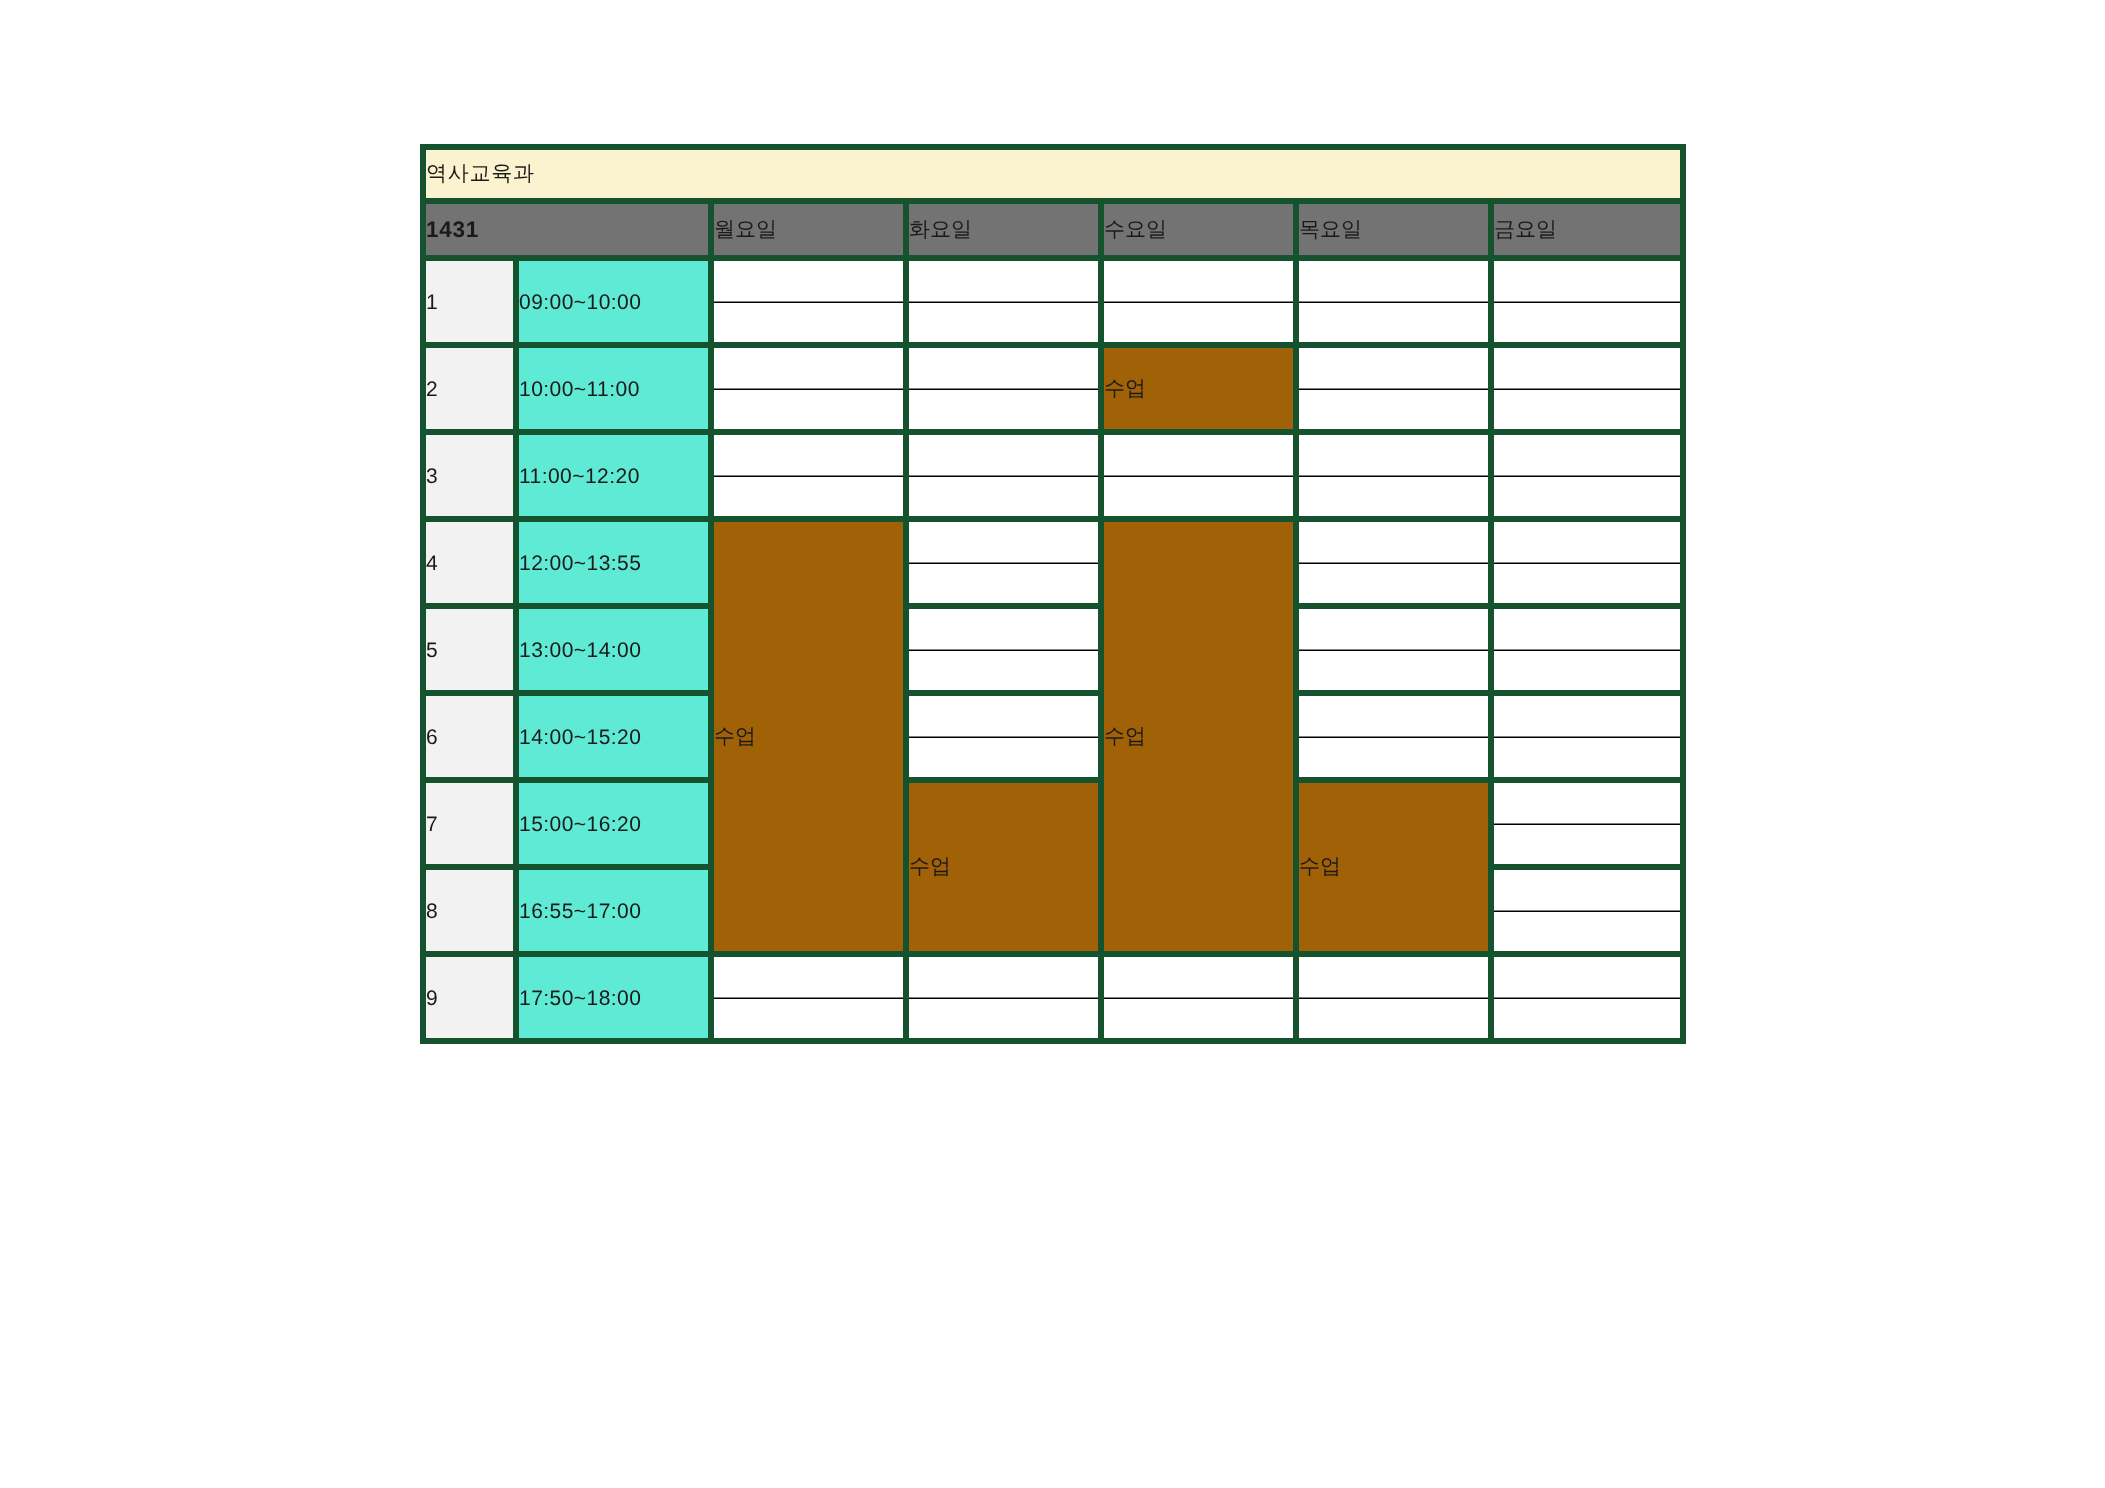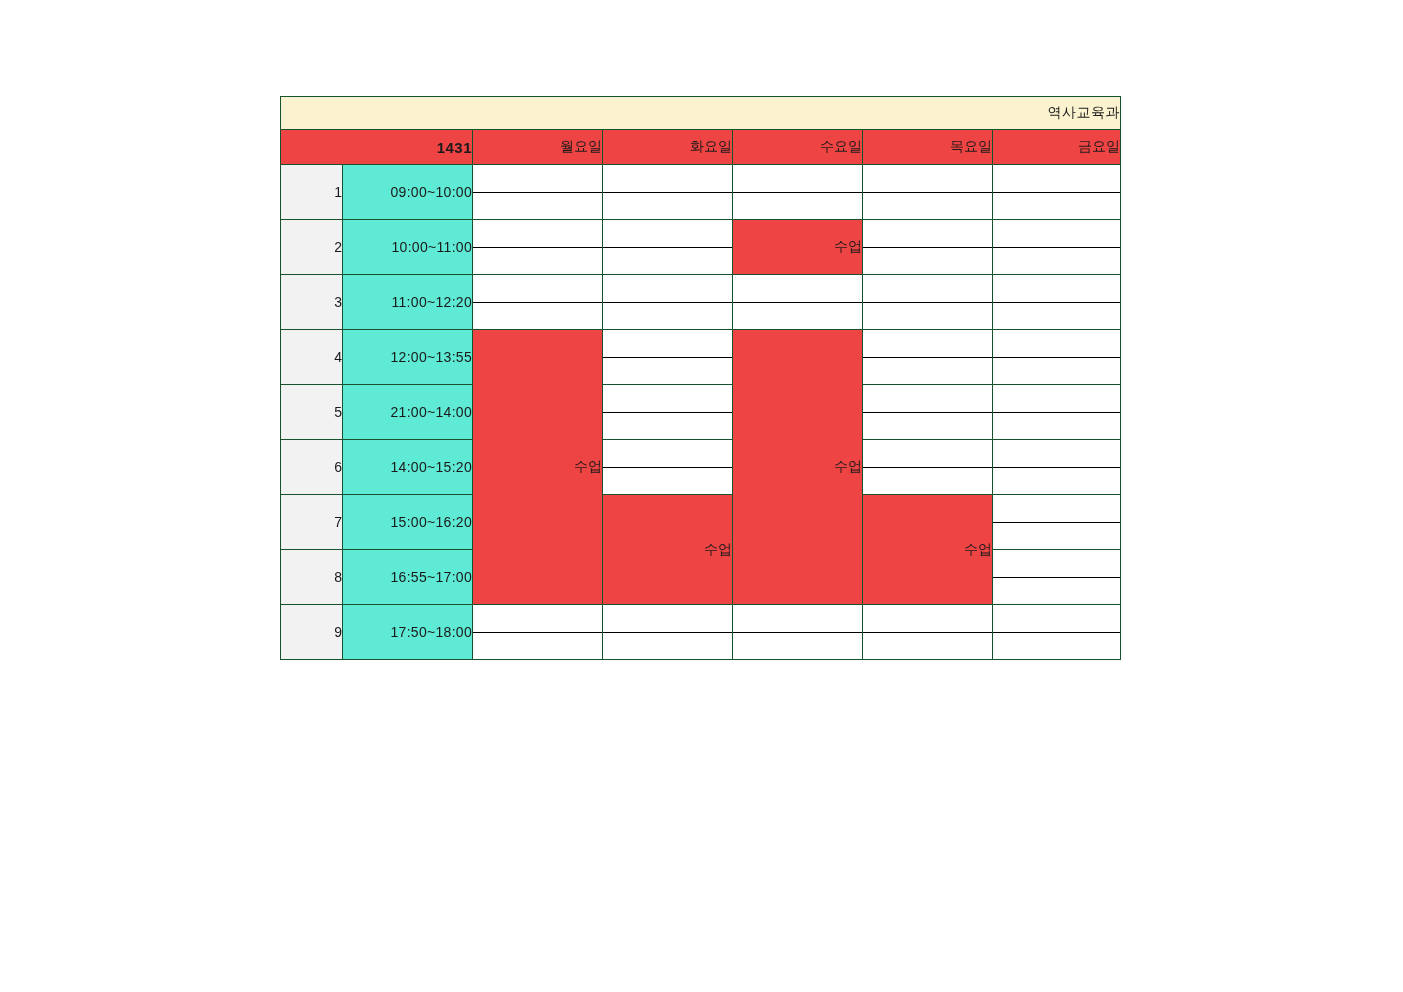--- a/index.html
+++ b/index.html
@@ -24,40 +24,40 @@
   }
 
   table.timetable {
     border-collapse: collapse;
     table-layout: fixed;
     width: 840px;
   }
 
   table.timetable td,
   table.timetable th {
-    border: 1px solid #14532d;
+    border: 4px solid #14532d;
     padding: 0;
     font-weight: normal;
-    text-align: right;
+    text-align: left;
     vertical-align: middle;
     font-size: 14px;
   }
 
   
   .title-cell {
     background: #fbf3cf;
     height: 32px;
     font-size: 15px;
     font-weight: bold;
     letter-spacing: 0.5px;
   }
 
   
   .header-row td {
-    background: #ef4444;
+    background: #737373;
     height: 34px;
     font-size: 15px;
     font-weight: bold;
   }
   .header-row td.code-cell {
     font-size: 15px;
     font-weight: bold;
     letter-spacing: 0.5px;
   }
 
@@ -76,21 +76,21 @@
 
   .day-col {
     width: 130px;
   }
 
   .row-body td {
     height: 54px;
   }
 
   .class-cell {
-    background: #ef4444;
+    background: #a16207;
     font-size: 14px;
   }
 
   .empty-cell {
     background: #ffffff;
   }
 
   
   .split {
     position: relative;
@@ -168,21 +168,21 @@
       <td class="time-cell">12:00~13:55</td>
       <td class="day-col class-cell" rowspan="5">수업</td>
       <td class="day-col empty-cell split"></td>
       <td class="day-col class-cell" rowspan="5">수업</td>
       <td class="day-col empty-cell split"></td>
       <td class="day-col empty-cell split"></td>
     </tr>
 
     <tr class="row-body">
       <td class="period-cell">5</td>
-      <td class="time-cell">21:00~14:00</td>
+      <td class="time-cell">13:00~14:00</td>
       <td class="day-col empty-cell split"></td>
       <td class="day-col empty-cell split"></td>
       <td class="day-col empty-cell split"></td>
     </tr>
 
     <tr class="row-body">
       <td class="period-cell">6</td>
       <td class="time-cell">14:00~15:20</td>
       <td class="day-col empty-cell split"></td>
       <td class="day-col empty-cell split"></td>

